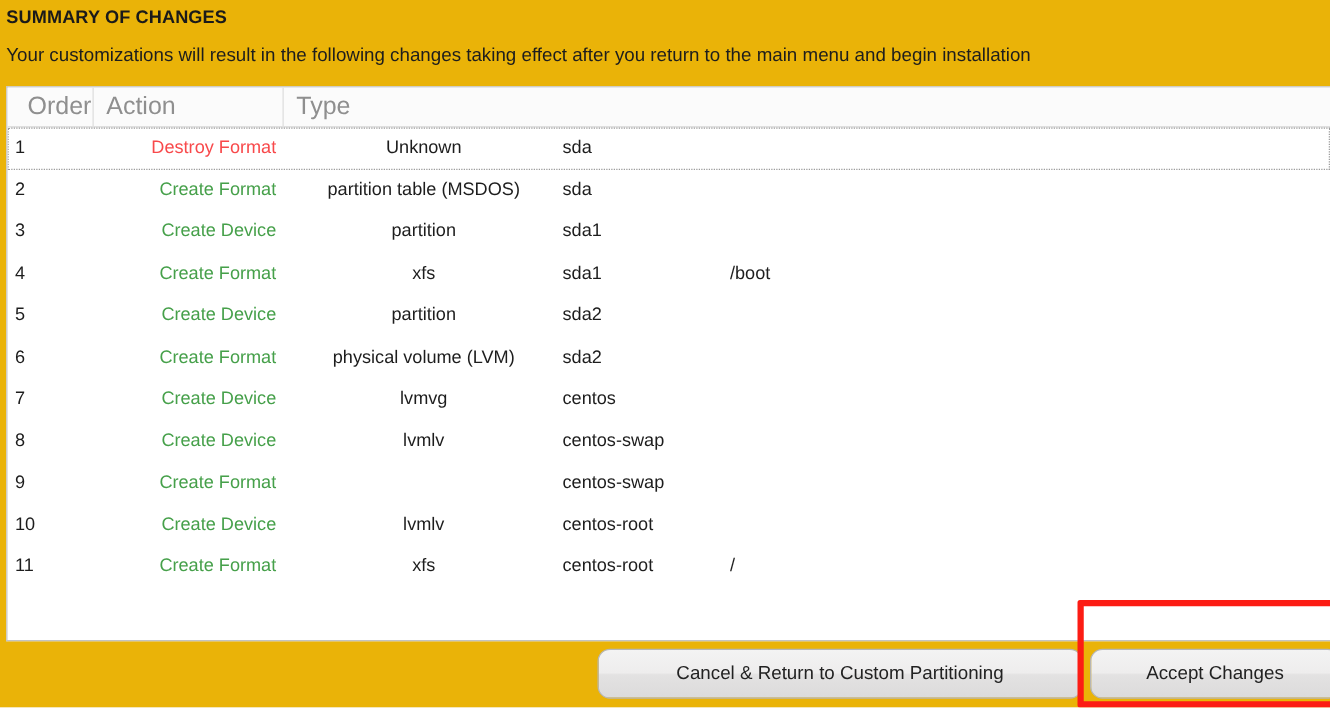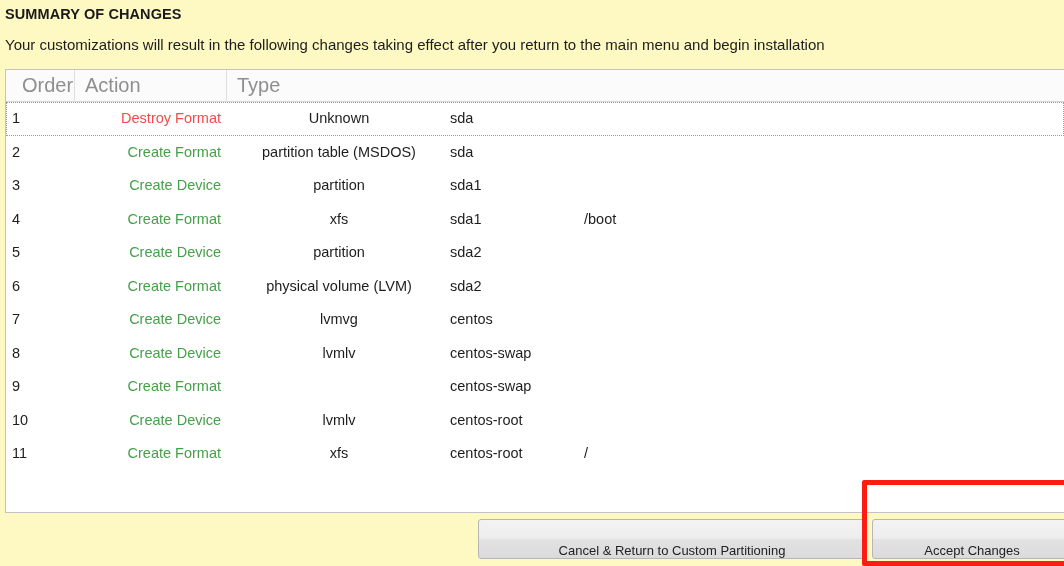--- a/index.html
+++ b/index.html
@@ -14,21 +14,21 @@
     background: #f0eff0;
     font-family: "Liberation Sans", sans-serif;
     color: #1d1d1d;
     -webkit-font-smoothing: antialiased;
   }
   #root {
     position: relative;
     width: 1064px;
     height: 566px;
     box-sizing: border-box;
-    background: #fef9c3;
+    background: #eab308;
   }
 
   
   .page-title {
     position: absolute;
     left: 5px;
     top: 6px;
     font-size: 14.5px;
     font-weight: bold;
     letter-spacing: 0.1px;
@@ -105,30 +105,30 @@
   .c-action.destroy { color: #f8494b; }
   .c-type   { left: 226px; width: 214px; text-align: center; }
   .c-device { left: 444px; width: 128px; text-align: left; }
   .c-mount  { left: 578px; width: 300px; text-align: left; }
 
   
   .btn {
     position: absolute;
     box-sizing: border-box;
     border: 1px solid #b6b6b6;
-    border-radius: 3px;
+    border-radius: 10px;
     background: linear-gradient(to bottom, #f3f3f3 0%, #eeeded 48%, #e3e2e2 52%, #dcdbdb 100%);
     color: #222222;
-    font-size: 13px;
+    font-size: 15px;
     font-family: "Liberation Sans", sans-serif;
     text-align: center;
     line-height: 38px;
     white-space: nowrap;
     cursor: default;
-    padding: 12px;
+    padding: 0;
   }
   #btn-cancel {
     left: 478px;
     top: 519px;
     width: 388px;
     height: 40px;
   }
   #btn-accept {
     left: 872px;
     top: 519px;

